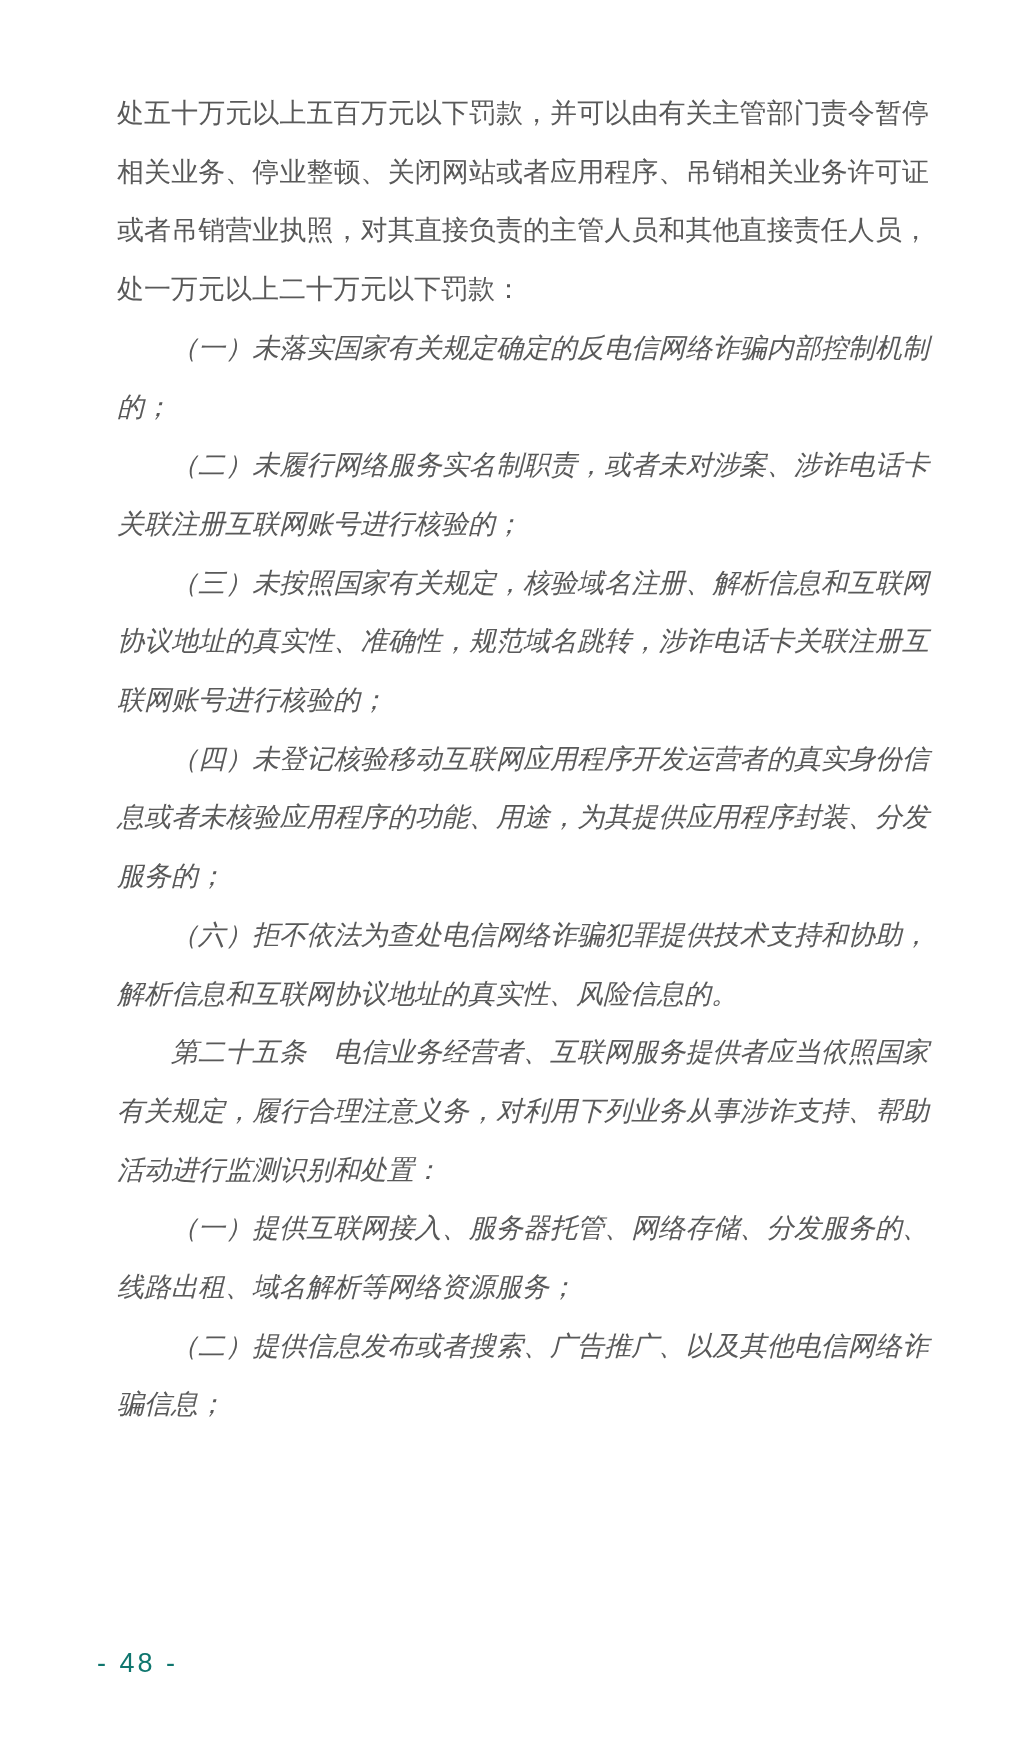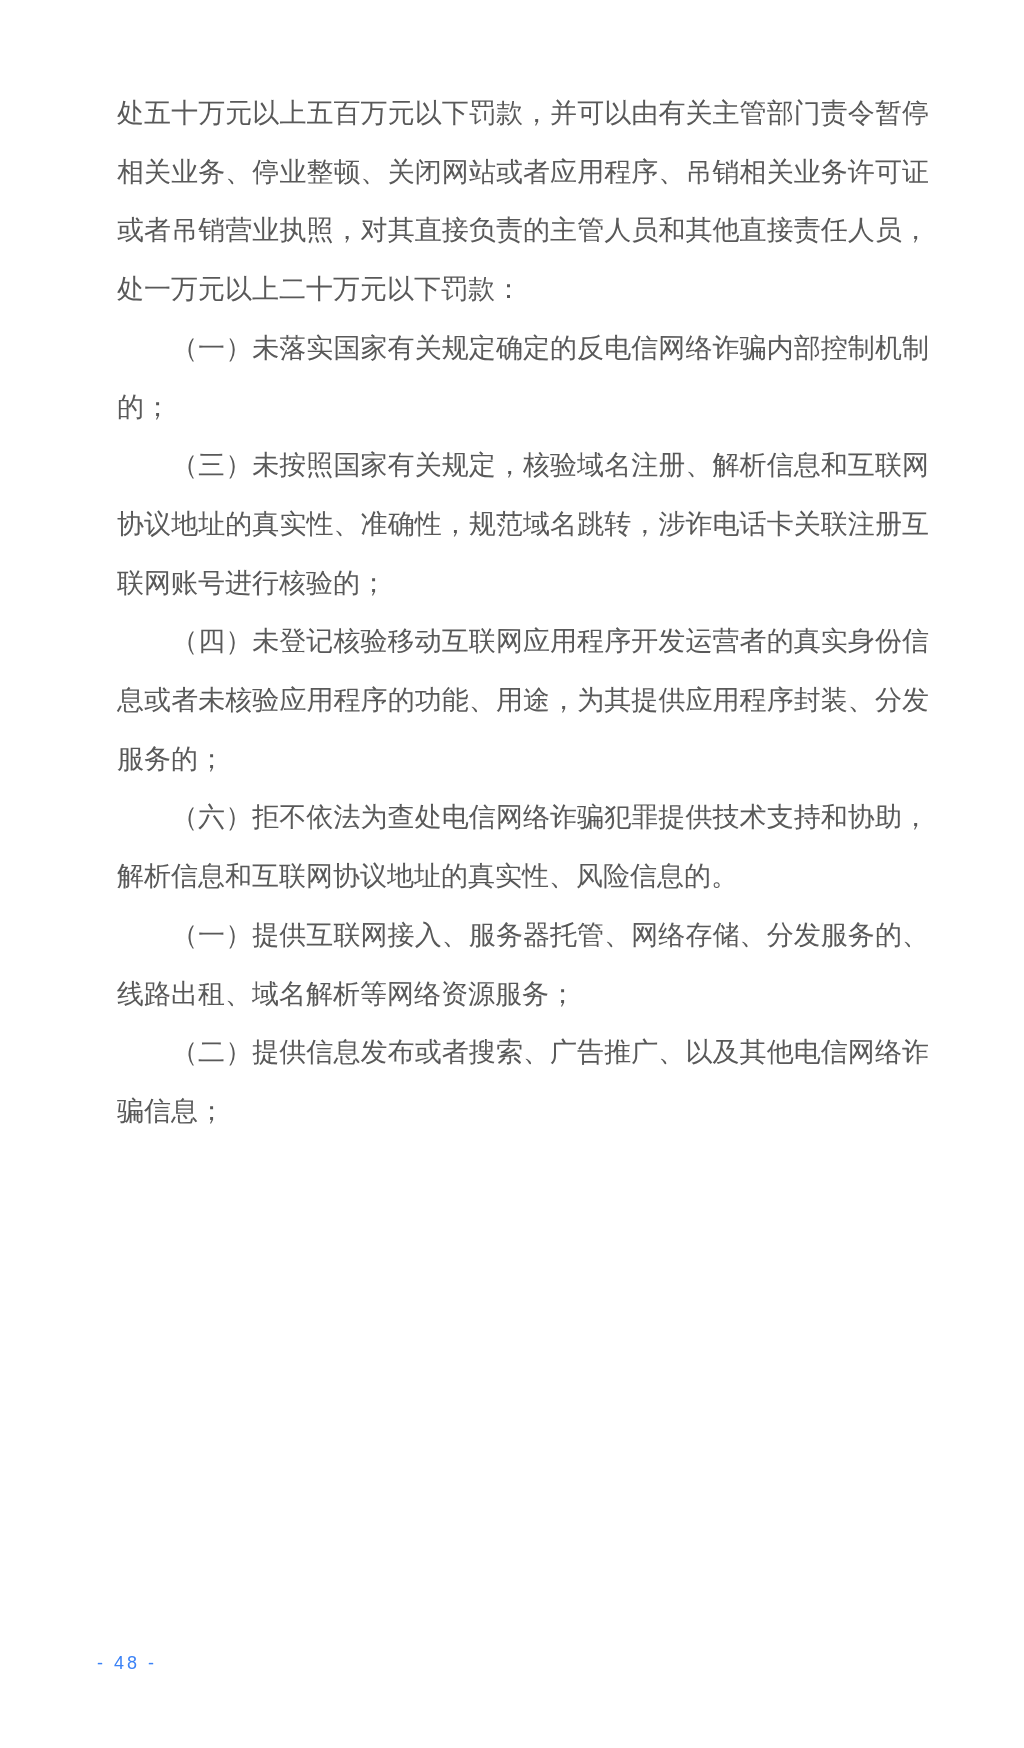--- a/index.html
+++ b/index.html
@@ -34,42 +34,45 @@
     line-height: 58.7px;
     color: #595959;
     text-align: justify;
     text-justify: inter-character;
     word-break: normal;
     overflow-wrap: normal;
     font-kerning: none;
   }
   .para.indent {
     text-indent: 2em;
+    font-style: italic;
   }
   .page-footer {
     position: absolute;
     left: 97px;
     top: 1649px;
-    font-size: 18px;
+    font-size: 27px;
     line-height: 28px;
-    color: #3b82f6;
+    color: #0f766e;
     letter-spacing: 3px;
     white-space: pre;
   }
 </style>
 </head>
 <body>
 
 <div class="page">
 
   <div class="text-block">
     <p class="para">处五十万元以上五百万元以下罚款，并可以由有关主管部门责令暂停相关业务、停业整顿、关闭网站或者应用程序、吊销相关业务许可证或者吊销营业执照，对其直接负责的主管人员和其他直接责任人员，处一万元以上二十万元以下罚款：</p>
     <p class="para indent">（一）未落实国家有关规定确定的反电信网络诈骗内部控制机制的；</p>
+    <p class="para indent">（二）未履行网络服务实名制职责，或者未对涉案、涉诈电话卡关联注册互联网账号进行核验的；</p>
     <p class="para indent">（三）未按照国家有关规定，核验域名注册、解析信息和互联网协议地址的真实性、准确性，规范域名跳转，涉诈电话卡关联注册互联网账号进行核验的；</p>
     <p class="para indent">（四）未登记核验移动互联网应用程序开发运营者的真实身份信息或者未核验应用程序的功能、用途，为其提供应用程序封装、分发服务的；</p>
     <p class="para indent">（六）拒不依法为查处电信网络诈骗犯罪提供技术支持和协助，解析信息和互联网协议地址的真实性、风险信息的。</p>
+    <p class="para indent">第二十五条　电信业务经营者、互联网服务提供者应当依照国家有关规定，履行合理注意义务，对利用下列业务从事涉诈支持、帮助活动进行监测识别和处置：</p>
     <p class="para indent">（一）提供互联网接入、服务器托管、网络存储、分发服务的、线路出租、域名解析等网络资源服务；</p>
     <p class="para indent">（二）提供信息发布或者搜索、广告推广、以及其他电信网络诈骗信息；</p>
   </div>
 
   <div class="page-footer">- 48 -</div>
 
 </div>
 
 </body></html>

